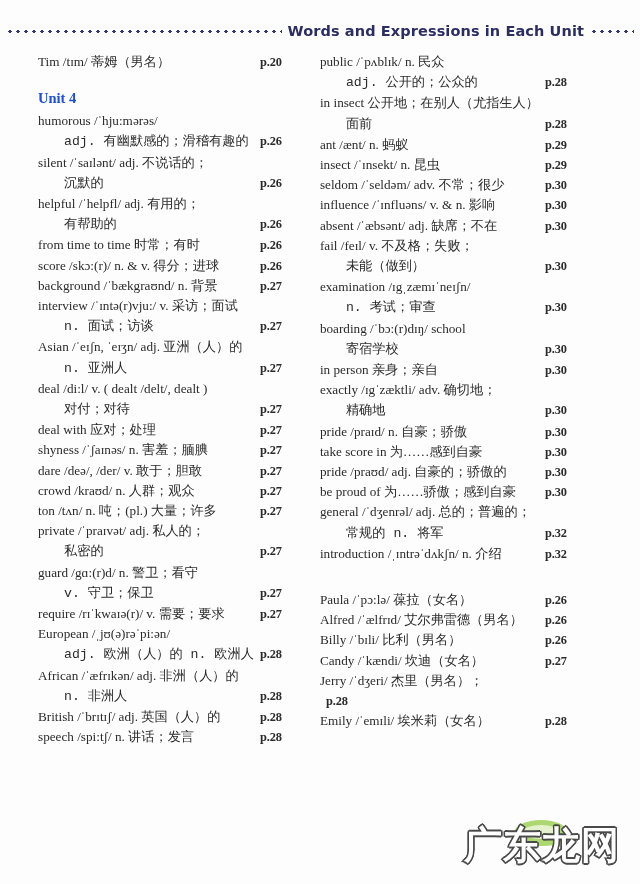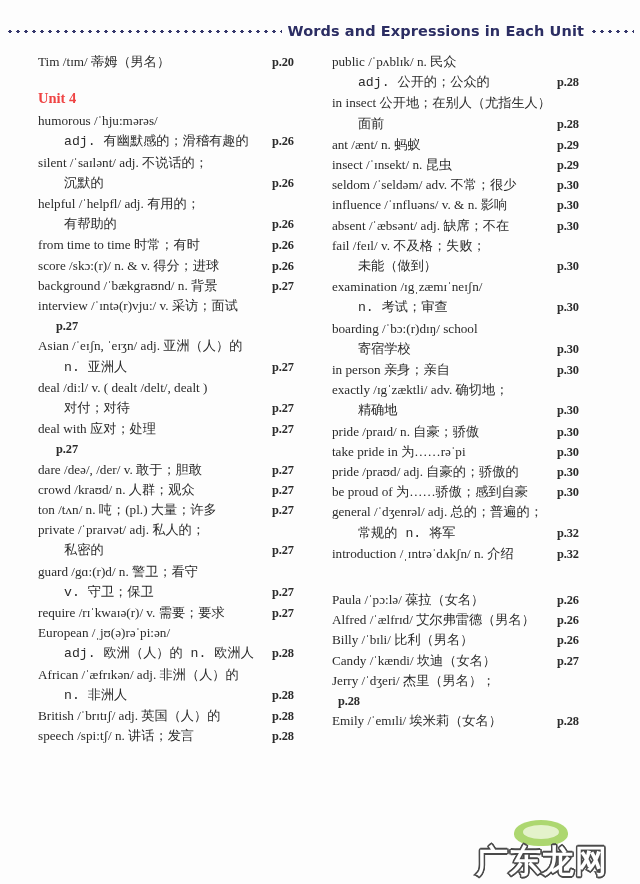--- a/index.html
+++ b/index.html
@@ -85,31 +85,31 @@
     overflow: visible;
   }
   .line .pg {
     flex: 0 0 auto;
     width: 40px;
     text-align: left;
     font-weight: bold;
     font-size: 12.4px;
     letter-spacing: -.1px;
   }
-  .col-left .line .pg { margin-left: 18px; }
+  .col-left .line .pg { margin-left: 6px; }
   .col-right .line .pg { margin-left: 6px; }
   .line.cont .txt { padding-left: 26px; font-family: Liberation Mono, monospace; }
 
   .unit-head {
     font-weight: bold;
     font-size: 14.5px;
     line-height: 20px;
     margin-top: 16px;
     margin-bottom: 3px;
-    color: #ef4444;
+    color: #1d4ed8;
   }
   .spacer-md { height: 26px; }
 
   
   .watermark {
     position: absolute;
     right: 14px;
     bottom: 16px;
     width: 168px;
     height: 48px;
@@ -132,26 +132,26 @@
     top: 5px;
     width: 36px;
     height: 14px;
     border-radius: 50%;
     background: #e9f4cf;
     opacity: .85;
   }
   .wm-text {
     position: absolute;
     left: 0;
-    top: 20px;
+    top: 0;
     width: 168px;
     text-align: center;
     font-family: "DejaVu Sans", "Liberation Sans", sans-serif;
     font-weight: bold;
-    font-size: 32px;
+    font-size: 38px;
     letter-spacing: 1px;
     color: #ffffff;
     -webkit-text-stroke: 2.2px #4a4a4a;
     paint-order: stroke fill;
     text-shadow:
        1.6px 0 0 #4a4a4a, -1.6px 0 0 #4a4a4a,
        0 1.6px 0 #4a4a4a, 0 -1.6px 0 #4a4a4a,
        1.2px 1.2px 0 #4a4a4a, -1.2px 1.2px 0 #4a4a4a,
        1.2px -1.2px 0 #4a4a4a, -1.2px -1.2px 0 #4a4a4a;
   }
@@ -225,20 +225,21 @@
             <span class="txt">background /ˈbækgraʊnd/ n. 背景</span>
             <span class="pg">p.27</span>
           </div>
         </div>
         <div class="entry">
           <div class="line">
             <span class="txt">interview /ˈɪntə(r)vju:/ v. 采访；面试</span>
             <span class="pg"></span>
           </div>
           <div class="line cont">
+            <span class="txt">n. 面试；访谈</span>
             <span class="pg">p.27</span>
           </div>
         </div>
         <div class="entry">
           <div class="line">
             <span class="txt">Asian /ˈeɪʃn, ˈeɪʒn/ adj. 亚洲（人）的</span>
             <span class="pg"></span>
           </div>
           <div class="line cont">
             <span class="txt">n. 亚洲人</span>
@@ -256,20 +257,21 @@
           </div>
         </div>
         <div class="entry">
           <div class="line">
             <span class="txt">deal with 应对；处理</span>
             <span class="pg">p.27</span>
           </div>
         </div>
         <div class="entry">
           <div class="line">
+            <span class="txt">shyness /ˈʃaɪnəs/ n. 害羞；腼腆</span>
             <span class="pg">p.27</span>
           </div>
         </div>
         <div class="entry">
           <div class="line">
             <span class="txt">dare /deə/, /der/ v. 敢于；胆敢</span>
             <span class="pg">p.27</span>
           </div>
         </div>
         <div class="entry">
@@ -444,21 +446,21 @@
           </div>
         </div>
         <div class="entry">
           <div class="line">
             <span class="txt">pride /praɪd/ n. 自豪；骄傲</span>
             <span class="pg">p.30</span>
           </div>
         </div>
         <div class="entry">
           <div class="line">
-            <span class="txt">take pride in 为……rəˈpi</span>
+            <span class="txt">take score in 为……感到自豪</span>
             <span class="pg">p.30</span>
           </div>
         </div>
         <div class="entry">
           <div class="line">
             <span class="txt">pride /praʊd/ adj. 自豪的；骄傲的</span>
             <span class="pg">p.30</span>
           </div>
         </div>
         <div class="entry">

